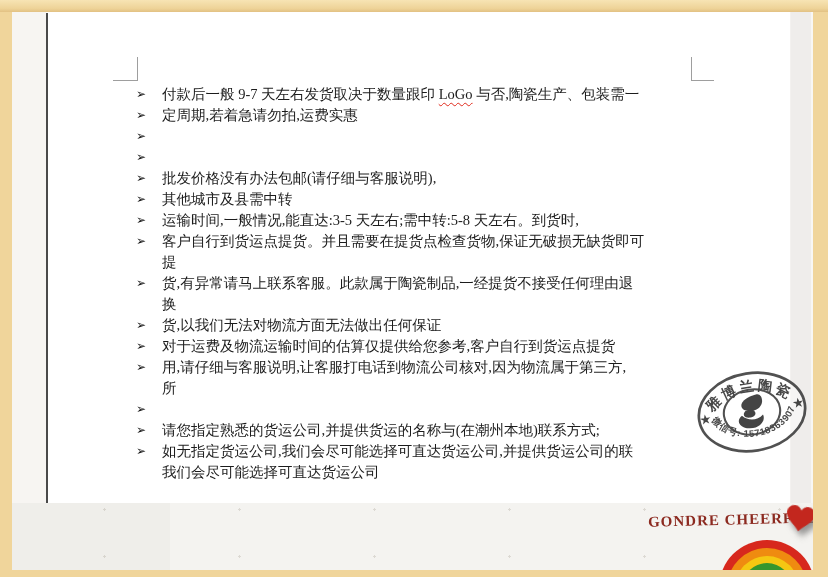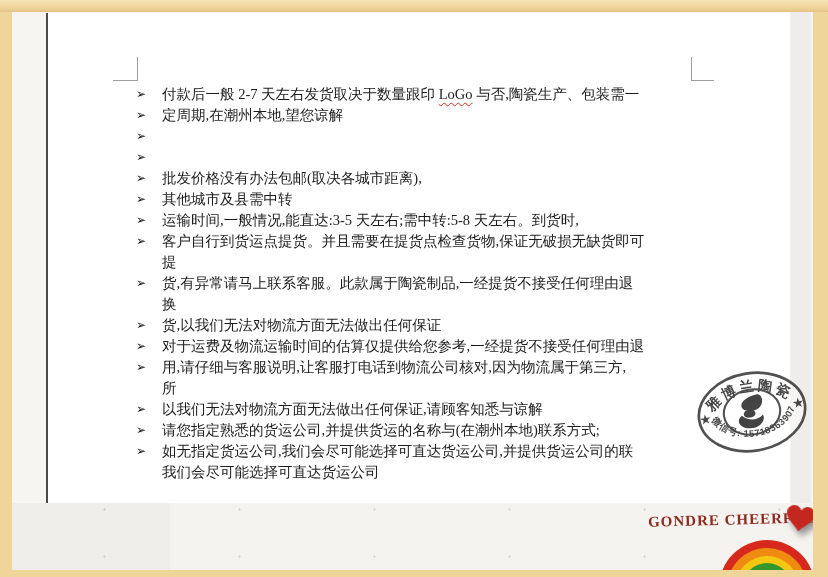--- a/index.html
+++ b/index.html
@@ -73,39 +73,39 @@
     <div class="vline"></div>
     <div class="right-gutter"></div>
 
     <div class="mark-tl"></div>
     <div class="mark-tr"></div>
 
     <div class="textblock">
 
       <div class="line">
         <span class="arr">➢</span>
-        <span class="txt"><span>付款后一般 2-7 天左右发货取决于数量跟印 </span><span class="misspell">LoGo</span><span> 与否,陶瓷生产、包装需一</span></span>
-      </div>
-
-      <div class="line">
-        <span class="arr">➢</span>
-        <span class="txt">定周期,在潮州本地,望您谅解</span>
-      </div>
-
-      <div class="line">
-        <span class="arr">➢</span>
-      </div>
-
-      <div class="line">
-        <span class="arr">➢</span>
-      </div>
-
-      <div class="line">
-        <span class="arr">➢</span>
-        <span class="txt">批发价格没有办法包邮(取决各城市距离),</span>
+        <span class="txt"><span>付款后一般 9-7 天左右发货取决于数量跟印 </span><span class="misspell">LoGo</span><span> 与否,陶瓷生产、包装需一</span></span>
+      </div>
+
+      <div class="line">
+        <span class="arr">➢</span>
+        <span class="txt">定周期,若着急请勿拍,运费实惠</span>
+      </div>
+
+      <div class="line">
+        <span class="arr">➢</span>
+      </div>
+
+      <div class="line">
+        <span class="arr">➢</span>
+      </div>
+
+      <div class="line">
+        <span class="arr">➢</span>
+        <span class="txt">批发价格没有办法包邮(请仔细与客服说明),</span>
       </div>
 
       <div class="line">
         <span class="arr">➢</span>
         <span class="txt">其他城市及县需中转</span>
       </div>
 
       <div class="line">
         <span class="arr">➢</span>
         <span class="txt">运输时间,一般情况,能直达:3-5 天左右;需中转:5-8 天左右。到货时,</span>
@@ -129,35 +129,34 @@
         <span class="txt">换</span>
       </div>
 
       <div class="line">
         <span class="arr">➢</span>
         <span class="txt">货,以我们无法对物流方面无法做出任何保证</span>
       </div>
 
       <div class="line">
         <span class="arr">➢</span>
-        <span class="txt">对于运费及物流运输时间的估算仅提供给您参考,一经提货不接受任何理由退</span>
+        <span class="txt">对于运费及物流运输时间的估算仅提供给您参考,客户自行到货运点提货</span>
       </div>
 
       <div class="line">
         <span class="arr">➢</span>
         <span class="txt">用,请仔细与客服说明,让客服打电话到物流公司核对,因为物流属于第三方,</span>
       </div>
 
       <div class="line cont">
         <span class="txt">所</span>
       </div>
 
       <div class="line">
         <span class="arr">➢</span>
-        <span class="txt">以我们无法对物流方面无法做出任何保证,请顾客知悉与谅解</span>
       </div>
 
       <div class="line">
         <span class="arr">➢</span>
         <span class="txt">请您指定熟悉的货运公司,并提供货运的名称与(在潮州本地)联系方式;</span>
       </div>
 
       <div class="line">
         <span class="arr">➢</span>
         <span class="txt">如无指定货运公司,我们会尽可能选择可直达货运公司,并提供货运公司的联</span>

